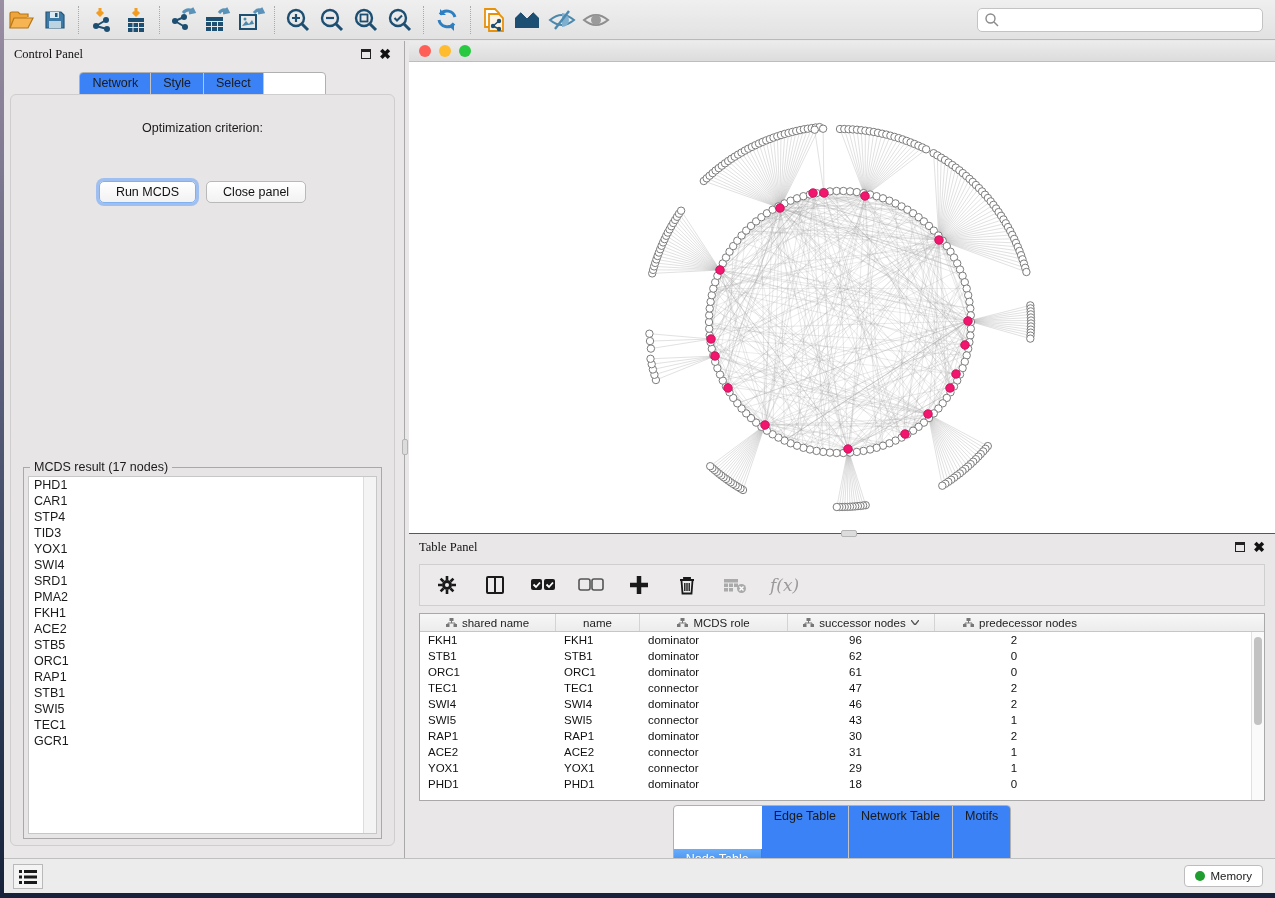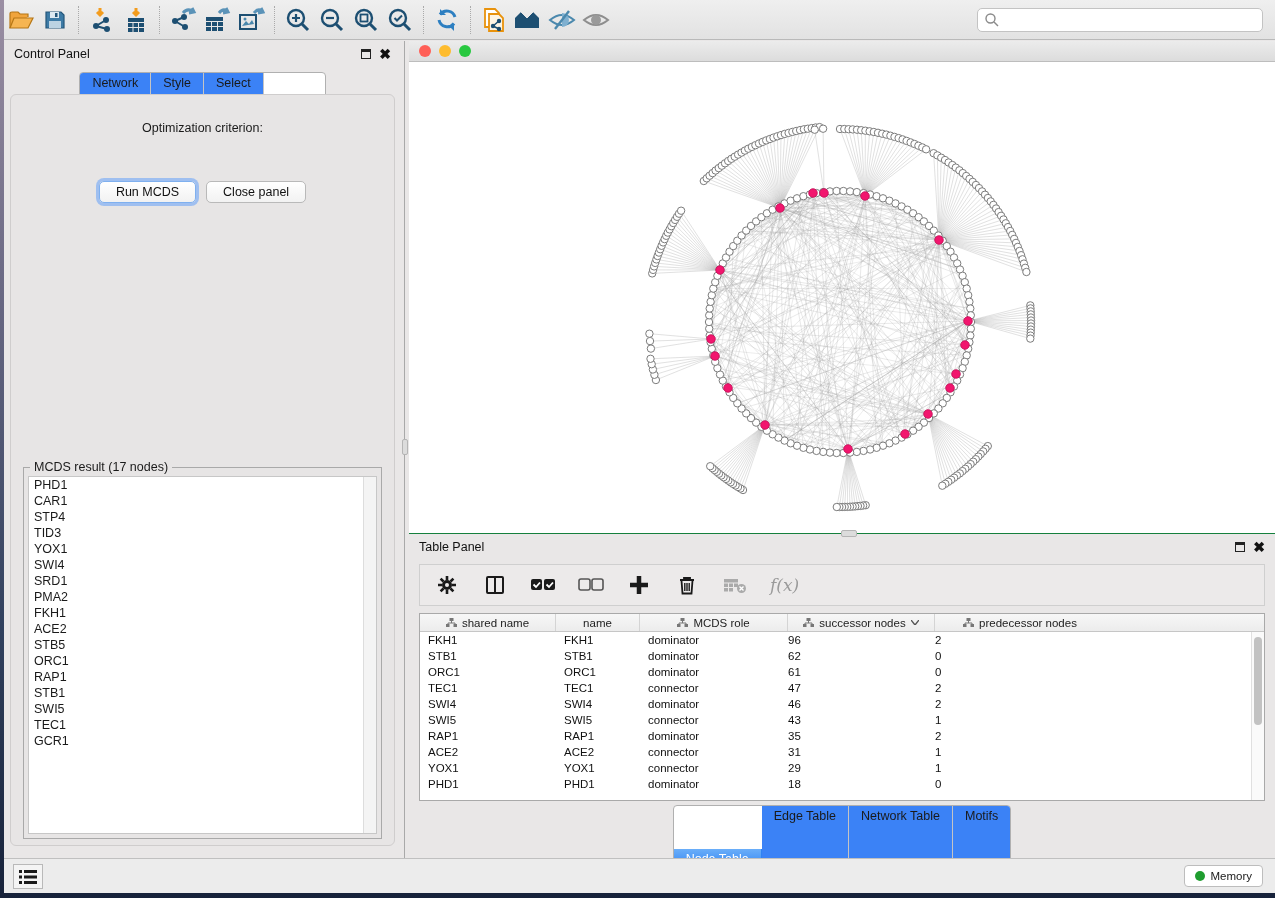--- a/index.html
+++ b/index.html
@@ -15,21 +15,21 @@
     display:flex; align-items:center; }
   .tb-icon { width:34px; height:30px; display:flex; align-items:center; justify-content:center; flex:0 0 auto; }
   .tb-sep { width:1px; height:28px; border-left:1px dotted #aaa; margin:0 6px; flex:0 0 auto; }
   .search-wrap { position:absolute; right:12px; top:8px; width:286px; height:24px; background:#fff;
     border:1px solid #c3c3c3; border-radius:5px; display:flex; align-items:center; padding-left:6px; }
   .search-wrap input { border:none; outline:none; flex:1; height:20px; font-size:12px; background:transparent; }
 
   
   .control-panel { position:absolute; left:0; top:41px; width:397px; height:817px; background:#e9e7e7; }
   .panel-title-row { height:26px; display:flex; align-items:center; padding:0 10px; }
-  .panel-title { font-size:12.5px; color:#111; }
+  .panel-title { font-size:12.5px; color:#111;font-family:Liberation Serif, serif; }
   .panel-title-icons { margin-left:auto; display:flex; align-items:center; gap:8px; }
   .float-icon { width:10px; height:10px; border:1.6px solid #222; border-top-width:3px; }
   .close-icon { font-weight:900; font-size:14px; line-height:10px; color:#111; cursor:default; }
   .tabs-row { position:absolute; left:0; top:31px; width:100%; display:flex; justify-content:center; }
   .seg { display:flex; border:1px solid #b0b0b0; border-radius:4px; overflow:hidden; background:#fff; }
   .seg .tab { padding:3px 12px; font-size:12.5px; border-right:1px solid #c4c4c4; background:#3b82f6; color:#1a1a1a; }
   .seg .tab:last-child { border-right:none; }
   .seg .tab.selected { background:linear-gradient(180deg,#6aaef9,#2f82f2); color:#fff; border-right-color:#2f82f2;margin-top:43px; }
   .inner-panel { position:absolute; left:6px; right:6px; top:53px; bottom:12px;
     background:#e7e5e5; border:1px solid #cfcdcd; border-radius:6px; }
@@ -80,21 +80,21 @@
   .fx { font-family:"DejaVu Serif", serif; font-style:italic; font-size:17px; color:#9a9a9a; }
   .data-table { position:absolute; left:10px; right:10px; top:79px; height:188px; background:#fff;
     border:1px solid #a9a9a9; overflow:hidden; }
   .thead { display:flex; height:18px; background:linear-gradient(180deg,#f7f7f7,#ececec);
     border-bottom:1px solid #c6c6c6; }
   .th { display:flex; align-items:center; justify-content:center; gap:5px; font-size:11.5px; color:#222;
     border-right:1px solid #d4d4d4; overflow:hidden; }
   .tr { display:flex; height:16px; align-items:center; }
   .td { font-size:11.5px; color:#111; overflow:hidden; white-space:nowrap; }
   .td.l { padding-left:8px; text-align:left; }
-  .td.r { padding-right:12px; text-align:left; }
+  .td.r { padding-right:12px; text-align:center; }
   .tbl-scroll { position:absolute; right:0; top:18px; bottom:0; width:13px; background:#fafafa; border-left:1px solid #e0e0e0; }
   .tbl-thumb { position:absolute; left:2px; top:5px; width:8px; height:88px; background:#c2c2c2; border-radius:4px; }
   .tp-tabs { position:absolute; left:0; top:271px; width:100%; display:flex; justify-content:center; }
 
   
   .status-bar { position:absolute; left:0; top:858px; width:100%; height:35px; background:#ececec;
     border-top:1px solid #c0c0c0; }
   .list-btn { position:absolute; left:9px; top:5px; width:30px; height:25px; background:#f4f4f4;
     border:1px solid #b9b9b9; display:flex; align-items:center; justify-content:center; }
   .memory-btn { position:absolute; right:12px; top:6px; height:22px; background:#fff;
@@ -1314,21 +1314,21 @@
               <div class="td l" style="width: 136px;">SWI5</div>
               <div class="td l" style="width: 84px;">SWI5</div>
               <div class="td l" style="width: 148px;">connector</div>
               <div class="td r" style="width: 147px;">43</div>
               <div class="td r" style="width: 170px;">1</div>
             </div>
             <div class="tr">
               <div class="td l" style="width: 136px;">RAP1</div>
               <div class="td l" style="width: 84px;">RAP1</div>
               <div class="td l" style="width: 148px;">dominator</div>
-              <div class="td r" style="width: 147px;">35</div>
+              <div class="td r" style="width: 147px;">30</div>
               <div class="td r" style="width: 170px;">2</div>
             </div>
             <div class="tr">
               <div class="td l" style="width: 136px;">ACE2</div>
               <div class="td l" style="width: 84px;">ACE2</div>
               <div class="td l" style="width: 148px;">connector</div>
               <div class="td r" style="width: 147px;">31</div>
               <div class="td r" style="width: 170px;">1</div>
             </div>
             <div class="tr">

